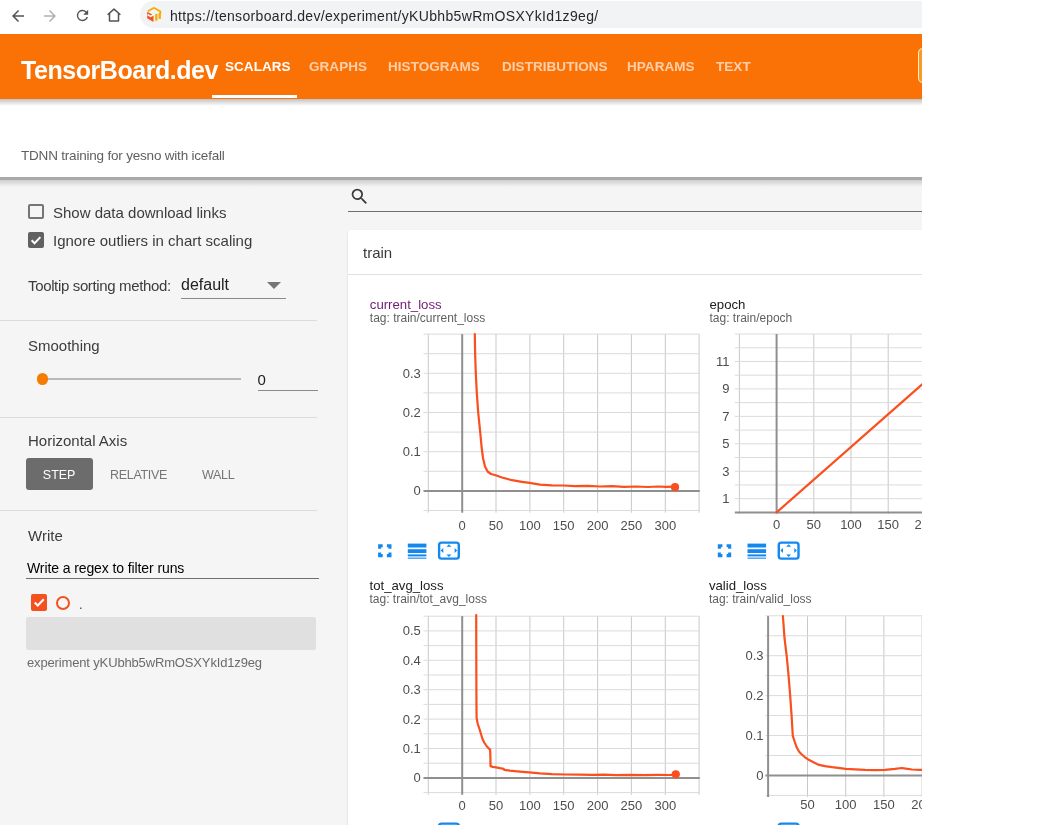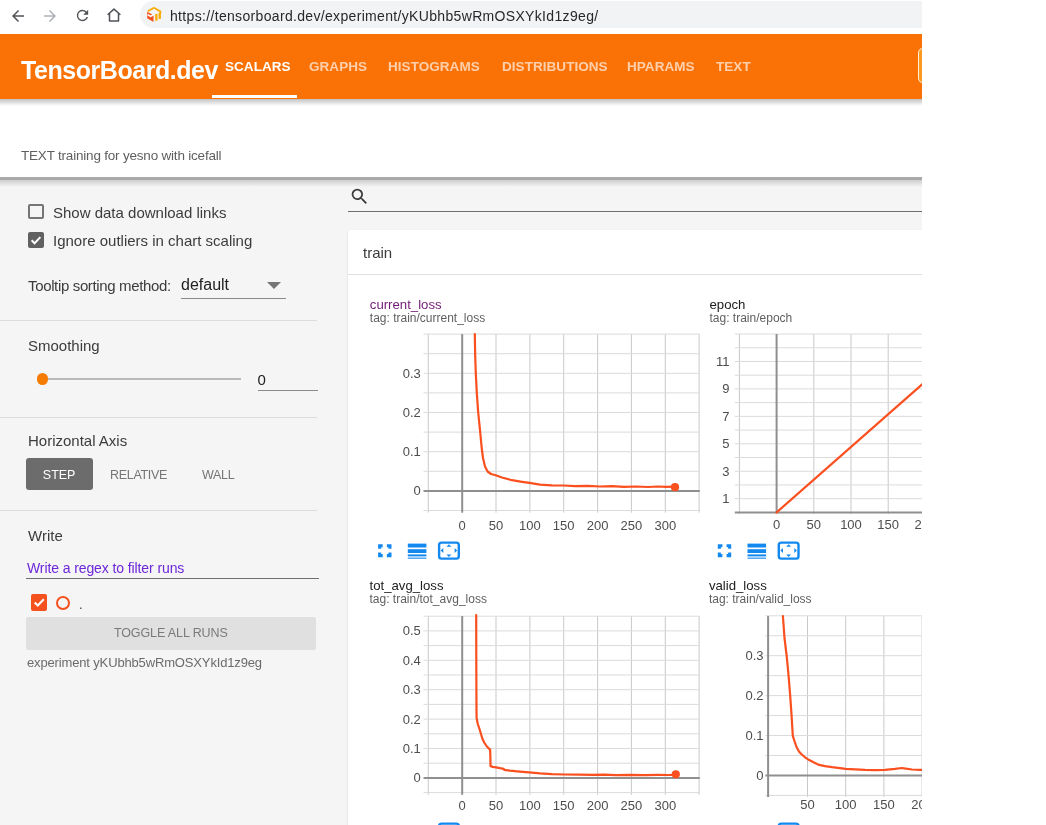--- a/index.html
+++ b/index.html
@@ -35,21 +35,21 @@
 <div class="lbl" style="left:225px;top:59px;font-size:13.5px;font-weight:bold;letter-spacing:0.05px;color:#ffffff">SCALARS</div>
 <div class="lbl" style="left:309px;top:59px;font-size:13.5px;font-weight:bold;letter-spacing:0.05px;color:rgba(255,255,255,0.66)">GRAPHS</div>
 <div class="lbl" style="left:388px;top:59px;font-size:13.5px;font-weight:bold;letter-spacing:0.05px;color:rgba(255,255,255,0.66)">HISTOGRAMS</div>
 <div class="lbl" style="left:502px;top:59px;font-size:13.5px;font-weight:bold;letter-spacing:0.05px;color:rgba(255,255,255,0.66)">DISTRIBUTIONS</div>
 <div class="lbl" style="left:627px;top:59px;font-size:13.5px;font-weight:bold;letter-spacing:0.05px;color:rgba(255,255,255,0.66)">HPARAMS</div>
 <div class="lbl" style="left:716px;top:59px;font-size:13.5px;font-weight:bold;letter-spacing:0.05px;color:rgba(255,255,255,0.66)">TEXT</div>
 <div class="abs" style="left:212px;top:95px;width:85px;height:3px;background:#fff"></div>
 <div class="abs" style="left:918px;top:48px;width:200px;height:35px;background:rgba(251,154,32,0.992);border:1.5px solid rgba(255,255,255,0.85);border-radius:5px"></div>
 <div class="lbl" style="left:941px;top:58px;font-size:13.2px;font-weight:bold;letter-spacing:0.2px;color:#fff">SEND FEEDBACK</div>
 <div class="abs" style="left:0;top:99px;width:1046px;height:78px;background:rgba(255,255,255,0.992)"></div>
-<div class="lbl" style="left:21px;top:148px;font-size:13.5px;letter-spacing:-0.2px;color:#5f5f5f">TEXT training for yesno with icefall</div>
+<div class="lbl" style="left:21px;top:148px;font-size:13.5px;letter-spacing:-0.2px;color:#5f5f5f">TDNN training for yesno with icefall</div>
 <div class="abs" style="left:0;top:99px;width:1046px;height:7px;background:linear-gradient(rgba(0,0,0,0.24),rgba(0,0,0,0))"></div>
 <div class="abs" style="left:0;top:177px;width:1046px;height:2.5px;background:#a9a9a9"></div>
 <div class="abs" style="left:0;top:179.5px;width:1046px;height:7px;background:linear-gradient(rgba(0,0,0,0.16),rgba(0,0,0,0))"></div>
 <div class="abs" style="left:0;top:179px;width:1046px;height:646px;background:rgba(245,245,245,0.992)"></div>
 <div class="abs" style="left:0;top:177px;width:1046px;height:2.5px;background:#a9a9a9"></div>
 <div class="abs" style="left:0;top:179.5px;width:1046px;height:7px;background:linear-gradient(rgba(0,0,0,0.16),rgba(0,0,0,0))"></div>
 <div class="abs" style="left:28px;top:203.5px;width:15.5px;height:15.5px;border:2px solid #757575;border-radius:2px;background:#f5f5f5"></div>
 <div class="lbl" style="left:53px;top:203.5px;font-size:15px;color:#3c3c3c">Show data download links</div>
 <div class="abs" style="left:28px;top:232px;width:15.5px;height:15.5px;border-radius:2px;background:#616161"></div>
 <svg class="abs" style="left:29px;top:233px" width="14" height="14" viewBox="0 0 24 24">
@@ -67,30 +67,29 @@
 <div class="lbl" style="left:257.5px;top:370.5px;font-size:15px;color:#212121">0</div>
 <div class="abs" style="left:257.5px;top:390.2px;width:60px;height:1px;background:#8a8a8a"></div>
 <div class="abs" style="left:0;top:416.5px;width:317px;height:1px;background:#dcdcdc"></div>
 <div class="lbl" style="left:28px;top:431.8px;font-size:15px;color:#3c3c3c">Horizontal Axis</div>
 <div class="abs" style="left:25.8px;top:458px;width:67px;height:31.6px;background:rgba(107,107,107,0.992);border-radius:3px"></div>
 <div class="lbl" style="left:42.8px;top:468px;font-size:12.5px;letter-spacing:0px;color:#fff">STEP</div>
 <div class="lbl" style="left:110px;top:468px;font-size:12.5px;letter-spacing:-0.3px;color:#757575">RELATIVE</div>
 <div class="lbl" style="left:202px;top:468px;font-size:12.5px;letter-spacing:-0.3px;color:#757575">WALL</div>
 <div class="abs" style="left:0;top:510px;width:317px;height:1px;background:#dcdcdc"></div>
 <div class="lbl" style="left:28px;top:527px;font-size:15px;color:#3c3c3c">Write</div>
-<div class="lbl" style="left:27px;top:559.5px;font-size:14px;letter-spacing:-0.1px;color:#6d28d9">Write a regex to filter runs</div>
+<div class="lbl" style="left:27px;top:559.5px;font-size:14px;letter-spacing:-0.1px;color:#000000">Write a regex to filter runs</div>
 <div class="abs" style="left:26px;top:577.5px;width:293px;height:1.5px;background:#6f6f6f"></div>
 <div class="abs" style="left:30.5px;top:594px;width:16.5px;height:16.5px;background:#f4511e;border-radius:2px"></div>
 <svg class="abs" style="left:31.5px;top:595px" width="14.5" height="14.5" viewBox="0 0 24 24">
       <path fill="none" stroke="#fff" stroke-width="3.4" d="M4.5 12.5l5 5 10-10.5"></path>
     </svg>
 <div class="abs" style="left:56px;top:595.5px;width:14px;height:14px;border:2px solid #f4511e;border-radius:50%"></div>
 <div class="lbl" style="left:79px;top:597px;font-size:13px;color:#424242">.</div>
 <div class="abs" style="left:25.8px;top:617px;width:290px;height:32.5px;background:rgba(224,224,224,0.992);border-radius:2px"></div>
-<div class="lbl" style="left:25.8px;top:626px;width:290px;text-align:center;font-size:12.5px;letter-spacing:-0.1px;color:#7a7a7a">TOGGLE ALL RUNS</div>
 <div class="lbl" style="left:27px;top:655px;font-size:13px;letter-spacing:-0.15px;color:#6b6b6b">experiment yKUbhb5wRmOSXYkId1z9eg</div>
 <svg class="abs" style="left:349px;top:186px" width="21" height="21" viewBox="0 0 24 24">
       <path fill="#3c3c3c" d="M15.5 14h-.79l-.28-.27A6.47 6.47 0 0 0 16 9.5 6.5 6.5 0 1 0 9.5 16c1.61 0 3.09-.59 4.23-1.57l.27.28v.79l5 4.99L20.49 19l-4.99-5zm-6 0C7.01 14 5 11.99 5 9.5S7.01 5 9.5 5 14 7.01 14 9.5 11.99 14 9.5 14z"></path>
     </svg>
 <div class="abs" style="left:348px;top:210.5px;width:698px;height:1.5px;background:#6f6f6f"></div>
 <div class="abs" style="left:348px;top:229.5px;width:720px;height:620px;background:rgba(255,255,255,0.992);border-radius:3px;box-shadow:0 1px 2px rgba(0,0,0,0.18)"></div>
 <div class="lbl" style="left:363px;top:244px;font-size:15px;color:#3a3a3a">train</div>
 <div class="abs" style="left:348px;top:273.5px;width:698px;height:1px;background:#e0e0e0"></div>
 <div class="lbl" style="left:369.8px;top:296.7px;font-size:13.2px;color:#701a75">current_loss</div>
 <div class="lbl" style="left:369.8px;top:310.5px;font-size:12px;color:#5f5f5f">tag: train/current_loss</div>

